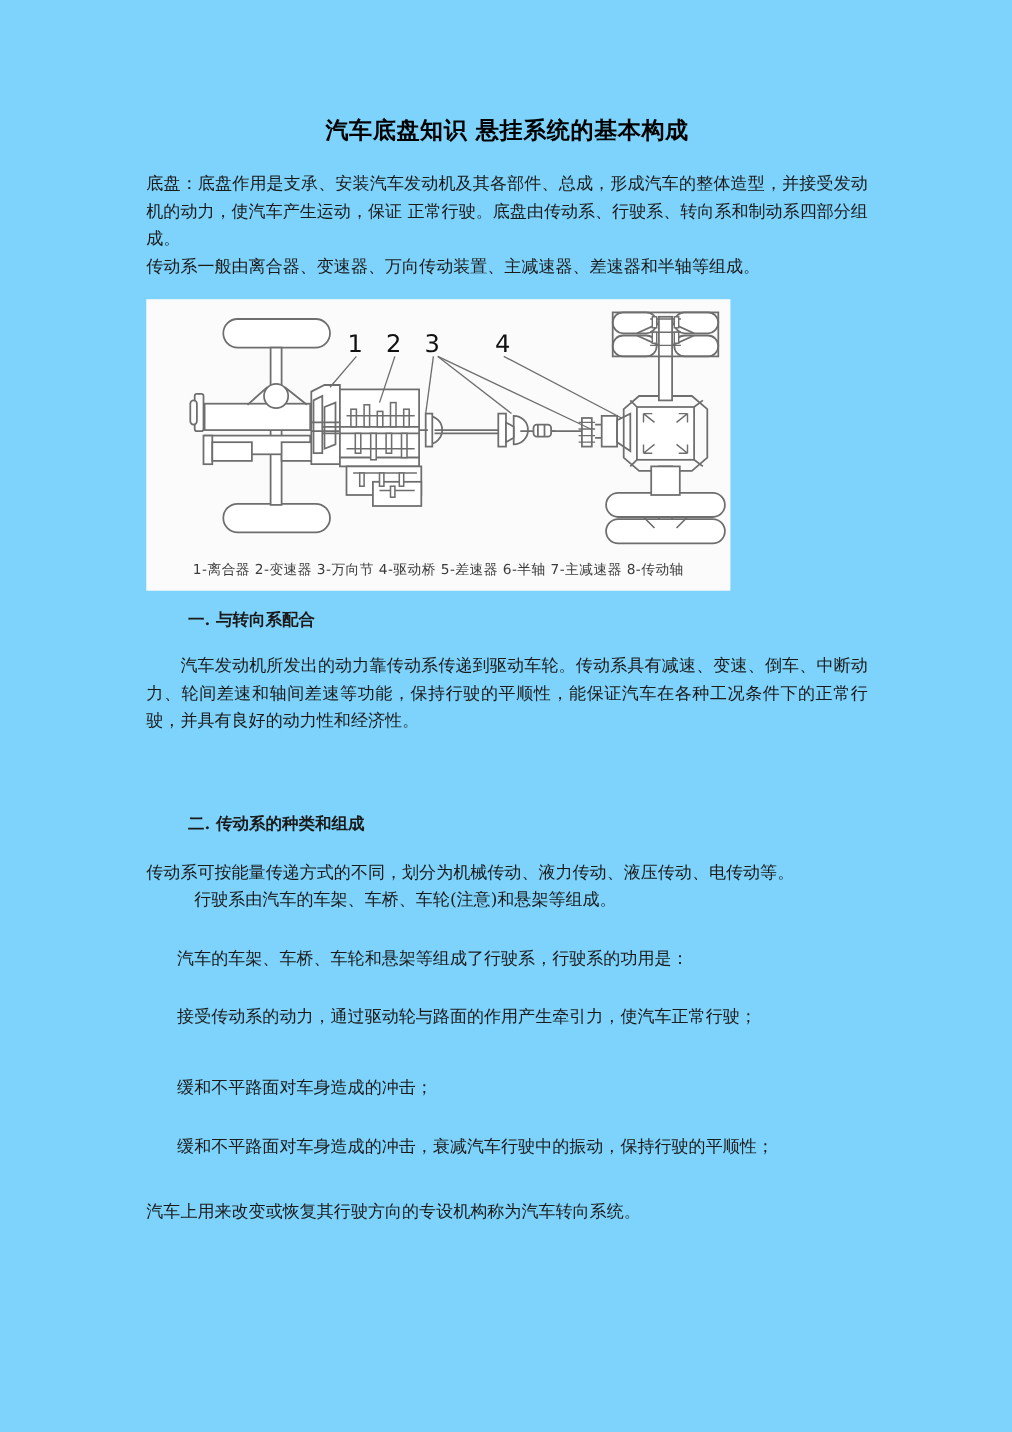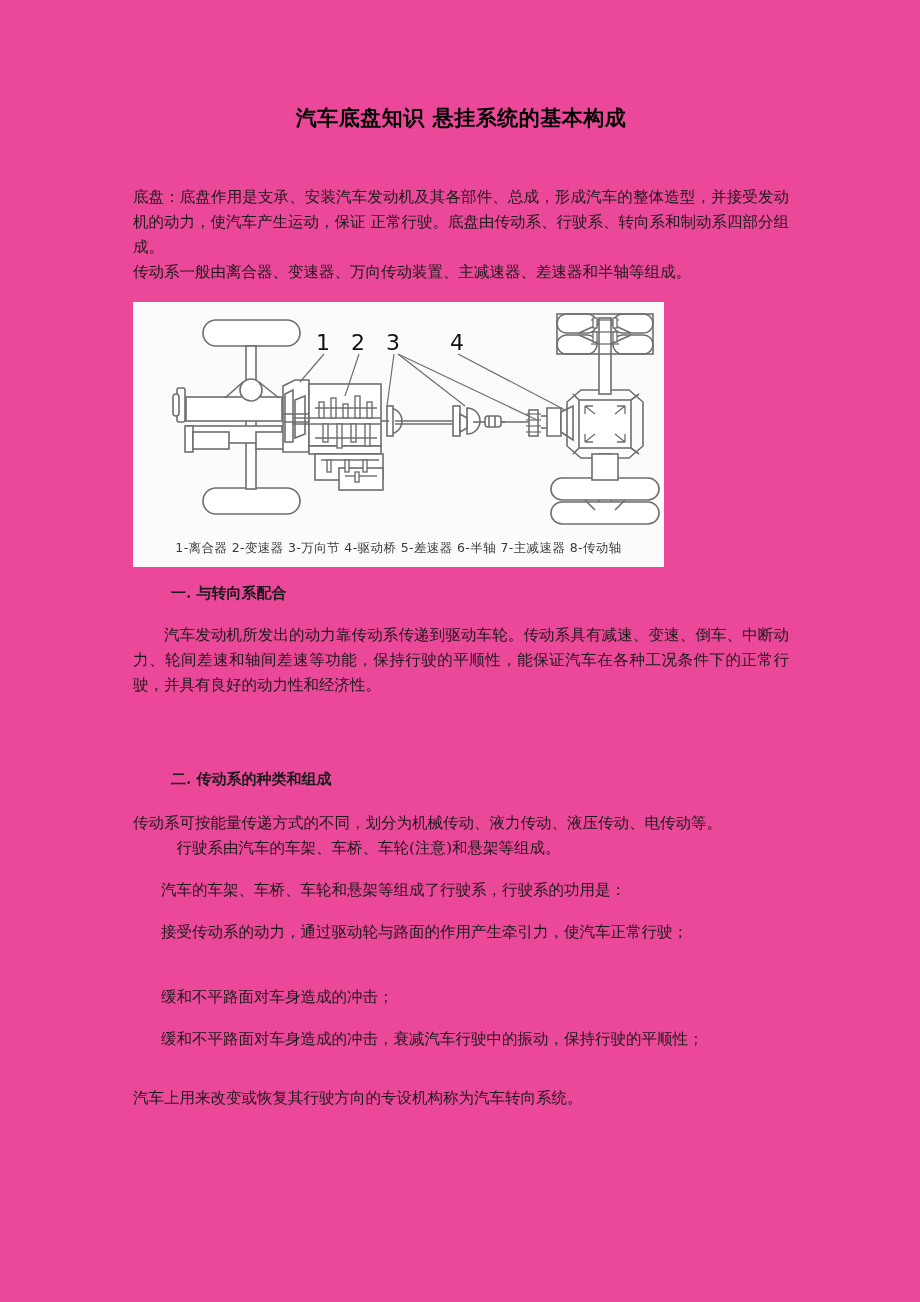--- a/index.html
+++ b/index.html
@@ -8,21 +8,21 @@
     background: #ffffff;
   }
   body {
     font-family: "DejaVu Sans", "Liberation Sans", sans-serif;
     color: #000000;
   }
   .page {
     position: relative;
     width: 920px;
     height: 1302px;
-    background: #ec4899;
+    background: #7dd3fc;
     overflow: hidden;
     box-sizing: border-box;
   }
   .content {
     position: absolute;
     left: 133px;
     top: 0;
     width: 656px;
   }
   .doc-title {
@@ -38,21 +38,21 @@
   .para {
     font-family: "DejaVu Serif", "Liberation Serif", serif;
     font-size: 15.5px;
     line-height: 25px;
     color: #1a1a1a;
     margin: 0;
     text-align: justify;
     text-justify: inter-ideograph;
   }
   .intro-block {
-    margin-top: 53px;
+    margin-top: 23px;
   }
   .intro-block .para + .para {
     margin-top: 0;
   }
   .figure {
     margin-top: 17px;
     width: 531px;
     background: #fbfbfb;
     position: relative;
   }
@@ -76,21 +76,21 @@
     margin: 0;
     padding-left: 38px;
   }
   .sec1-heading { margin-top: 17px; }
   .sec1-body { margin-top: 20px; text-indent: 2em; }
   .sec2-heading { margin-top: 72px; }
   .sec2-body { margin-top: 22px; }
   .p-indent-sm { text-indent: 1em; }
   .p-indent-md { padding-left: 28px; }
   .gap-24 { }
-  .gap-28 { margin-top: 17px; }
+  .gap-28 { margin-top: 28px; }
   .gap-34 { margin-top: 34px; }
   .gap-40 { margin-top: 40px; }
 </style>
 </head>
 <body>
 
 <div class="page">
   <div class="content">
 
     <h1 class="doc-title">汽车底盘知识 悬挂系统的基本构成</h1>

